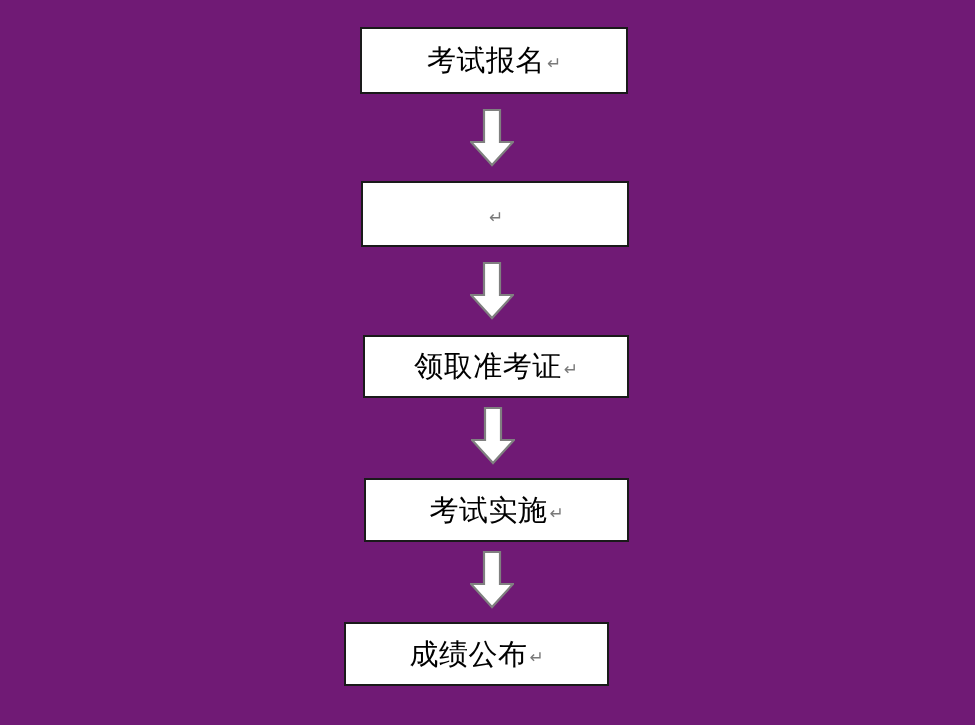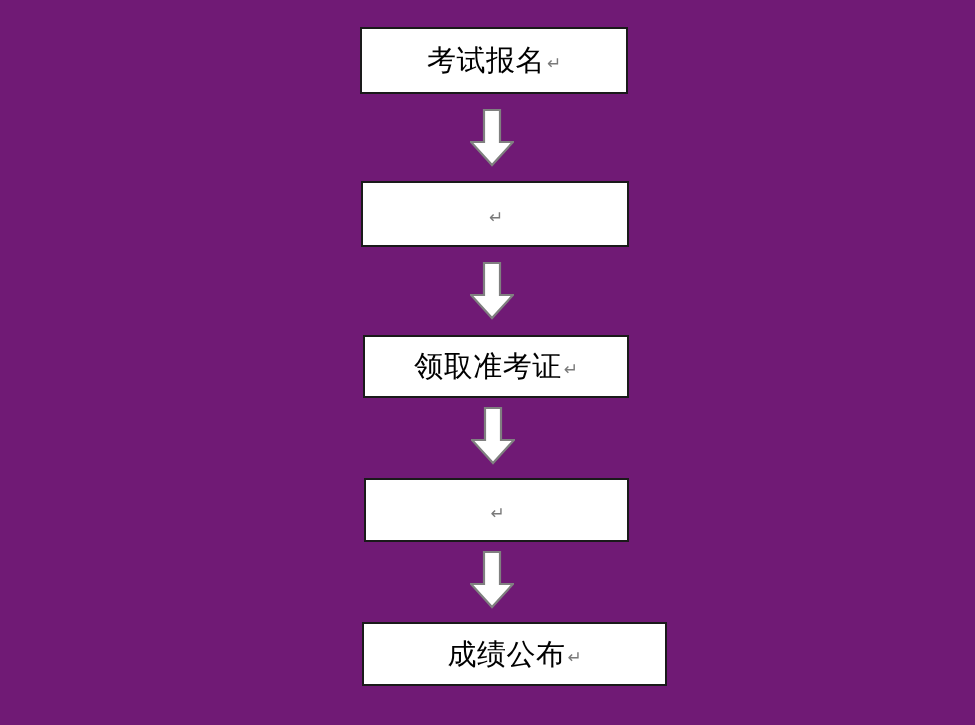--- a/index.html
+++ b/index.html
@@ -46,21 +46,21 @@
     line-height: 1;
     margin-left: 2px;
     position: relative;
     top: 3px;
   }
 
   .node-1 { left: 360px; top: 27px;  width: 268px; height: 67px; }
   .node-2 { left: 361px; top: 181px; width: 268px; height: 66px; }
   .node-3 { left: 363px; top: 335px; width: 266px; height: 63px; }
   .node-4 { left: 364px; top: 478px; width: 265px; height: 64px; }
-  .node-5 { left: 362px; top: 622px; width: 305px; height: 64px; }
+  .node-5 { left: 344px; top: 622px; width: 265px; height: 64px; }
 
   
   .connector {
     position: absolute;
     width: 44px;
     height: 58px;
   }
   .connector svg { display: block; width: 100%; height: 100%; }
 
   .connector-1 { left: 470px; top: 109px; }
@@ -99,20 +99,21 @@
       <span class="pilcrow">↵</span>
   </div>
 
   <div class="connector connector-3">
     <svg viewBox="0 0 44 58" xmlns="http://www.w3.org/2000/svg" aria-hidden="true">
       <polygon points="14,1 30,1 30,33 43,33 22,56 1,33 14,33" fill="#ffffff" stroke="#808080" stroke-width="2.2" stroke-linejoin="miter"></polygon>
     </svg>
   </div>
 
   <div class="node node-4">
+    <span class="node-label">考试实施</span>
       <span class="pilcrow">↵</span>
   </div>
 
   <div class="connector connector-4">
     <svg viewBox="0 0 44 58" xmlns="http://www.w3.org/2000/svg" aria-hidden="true">
       <polygon points="14,1 30,1 30,33 43,33 22,56 1,33 14,33" fill="#ffffff" stroke="#808080" stroke-width="2.2" stroke-linejoin="miter"></polygon>
     </svg>
   </div>
 
   <div class="node node-5">

